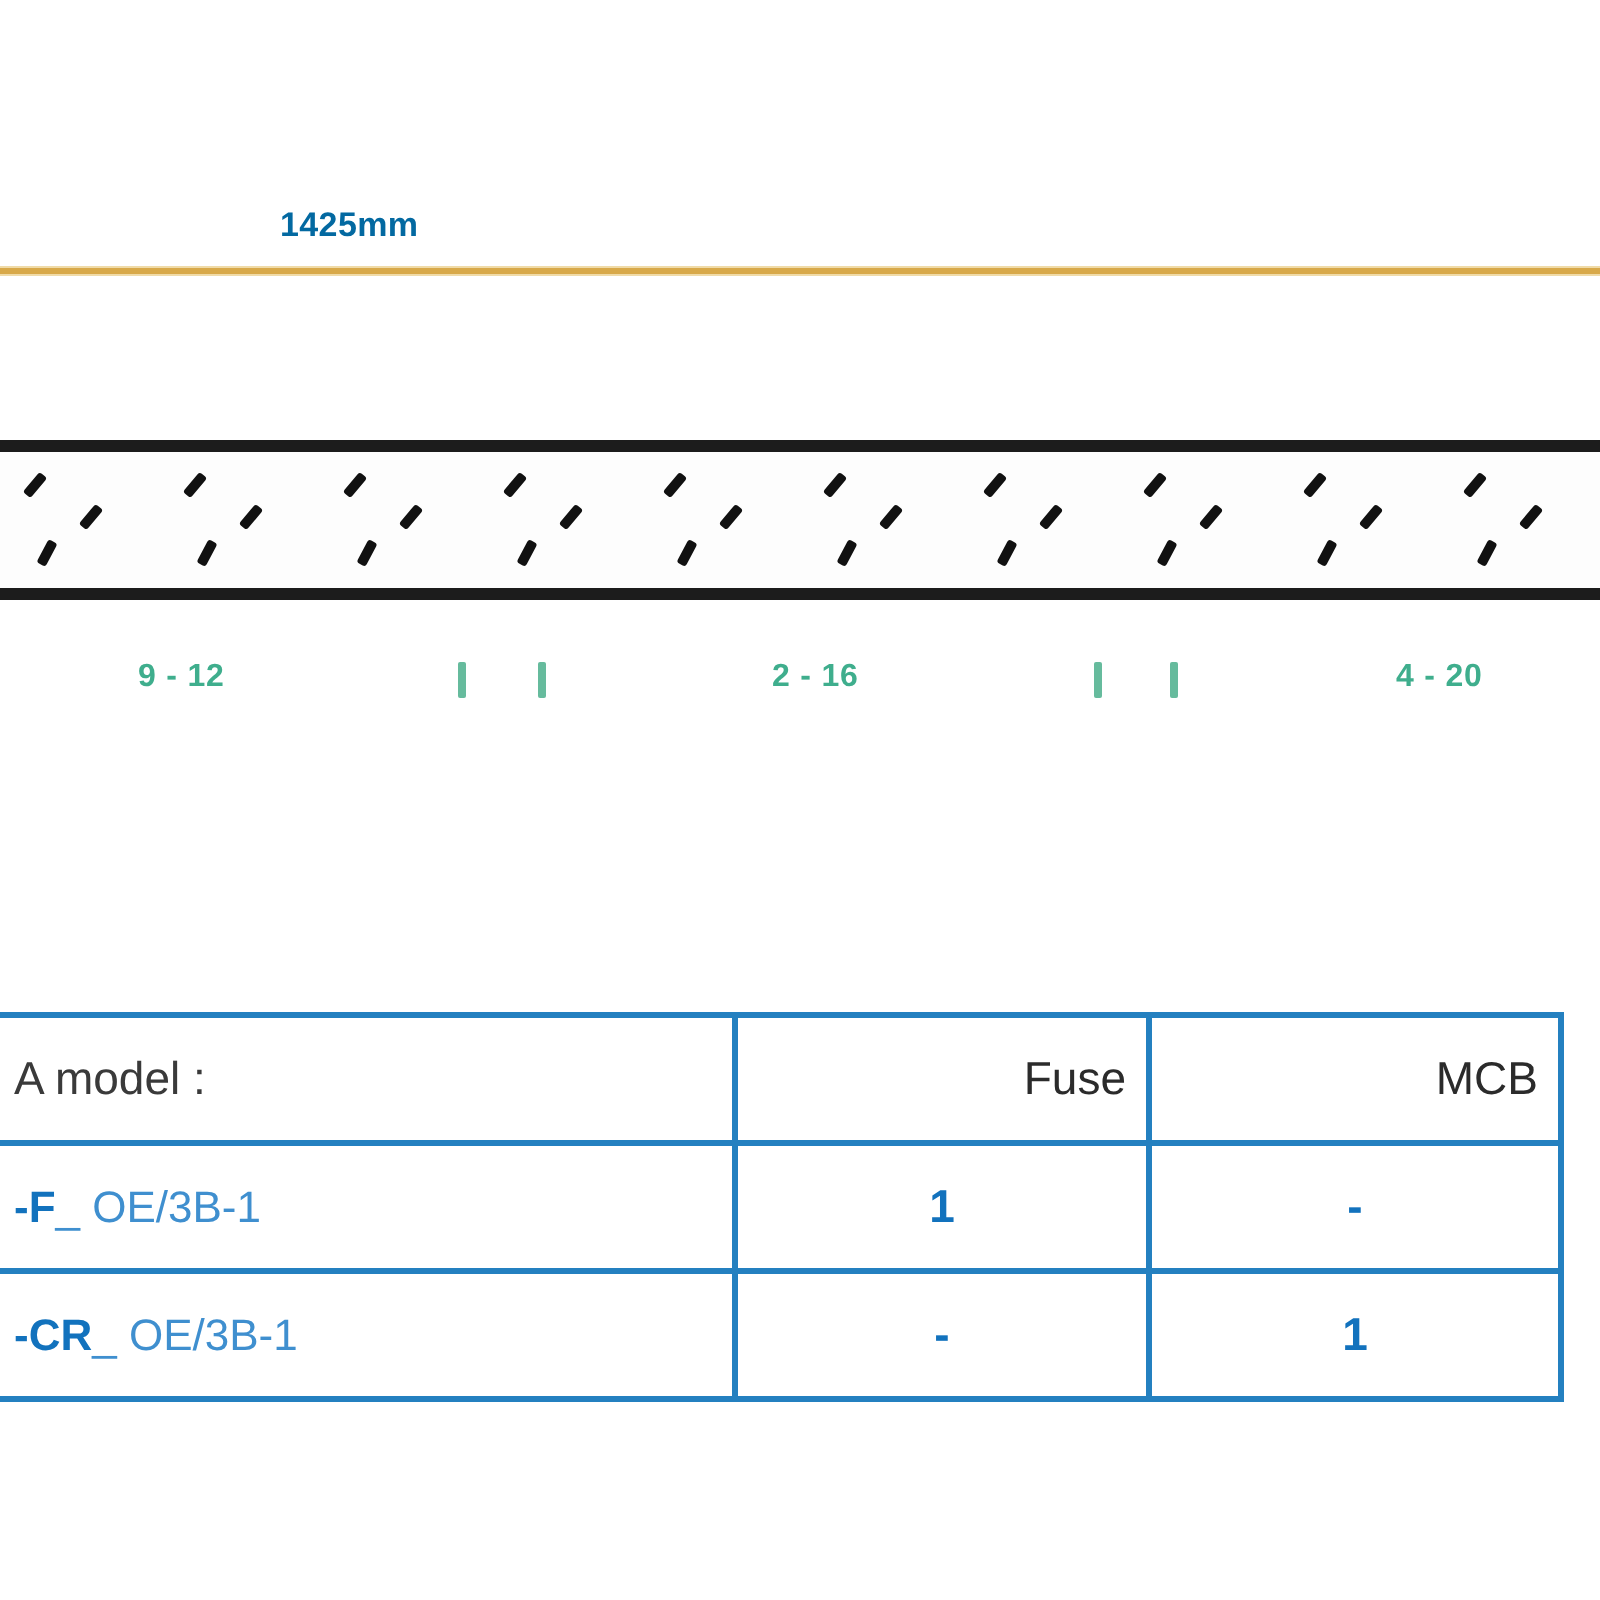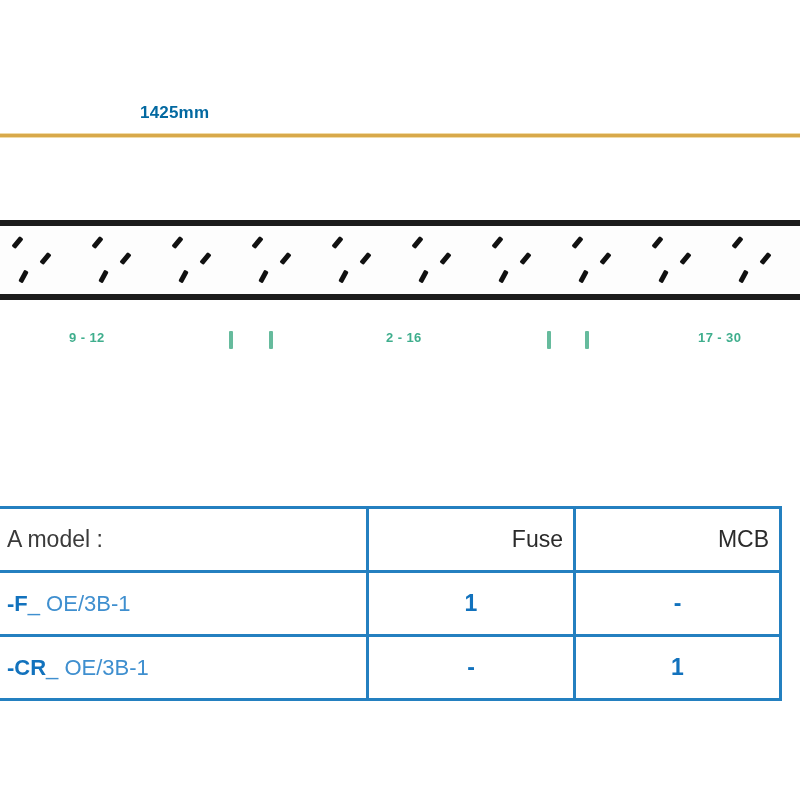--- a/index.html
+++ b/index.html
@@ -98,21 +98,21 @@
   .outlet-row {
     position: absolute;
     left: 0;
     top: 330px;
     width: 800px;
     height: 26px;
   }
   .outlet-label {
     position: absolute;
     top: 0px;
-    font-size: 13px;
+    font-size: 16px;
     font-weight: 700;
     color: #3fae8d;
     white-space: nowrap;
     letter-spacing: 0.4px;
   }
   .outlet-tick {
     position: absolute;
     top: 1px;
     width: 4px;
     height: 18px;
@@ -233,21 +233,21 @@
           <div class="pin p2"></div>
           <div class="pin p3"></div>
         </div>
         <div class="socket" style="left: 796px;"></div>
       </div>
   </div>
 
   <div class="outlet-row" id="outlet-row">
       <div class="outlet-label" style="left: 69px;">9 - 12</div>
       <div class="outlet-label" style="left: 386px;">2 - 16</div>
-      <div class="outlet-label" style="left: 698px;">17 - 30</div>
+      <div class="outlet-label" style="left: 698px;">4 - 20</div>
       <div class="outlet-tick" style="left: 229px;"></div>
       <div class="outlet-tick" style="left: 269px;"></div>
       <div class="outlet-tick" style="left: 547px;"></div>
       <div class="outlet-tick" style="left: 585px;"></div>
     </div>
 
   <table class="spec-table">
     <tbody>
       <tr class="row-model">
         <td class="col-model cell-head-model">A model :</td>

